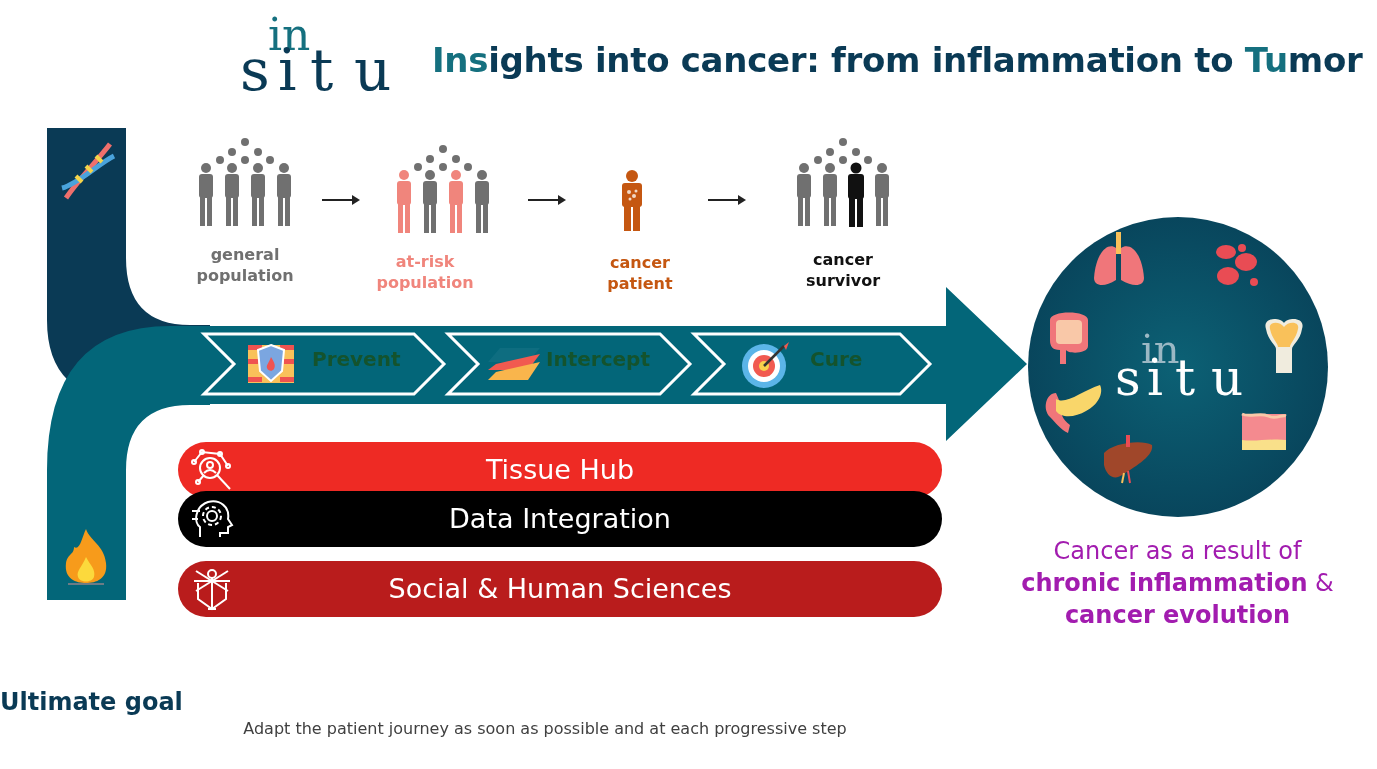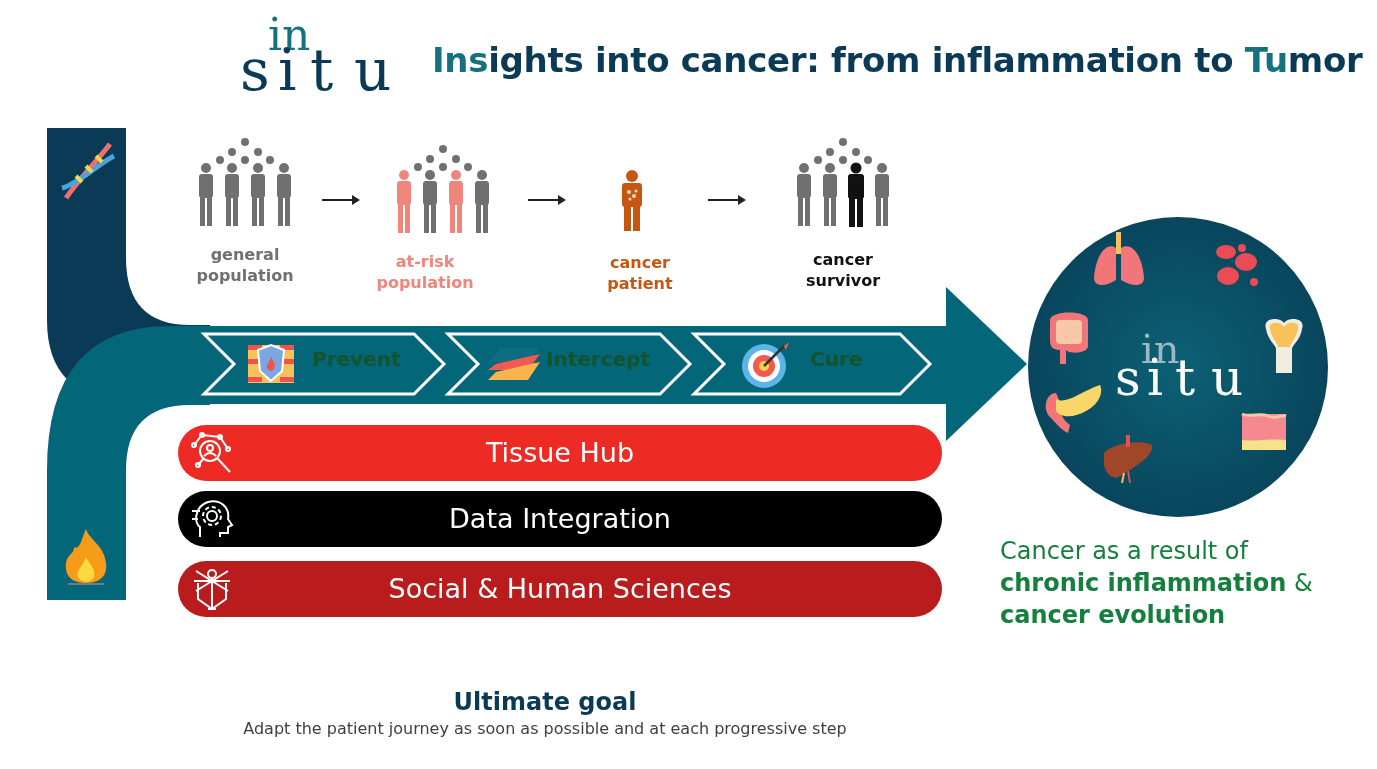--- a/index.html
+++ b/index.html
@@ -11,23 +11,23 @@
   .title .accent { color:#15707f; }
   #bg-shapes { left:0; top:0; width:1377px; height:769px; }
   .people { text-align:center; }
   .people-label { font-size:16px; font-weight:bold; line-height:21px; }
   .arrow-small { height:2px; background:#222; }
   .arrow-small::after { content:""; position:absolute; right:-2px; top:-4px; border-left:8px solid #222; border-top:5px solid transparent; border-bottom:5px solid transparent; }
   .step-label { color:#14532d; font-size:20px; font-weight:bold; white-space:nowrap; }
   .pill { left:178px; width:764px; height:56px; border-radius:28px; color:#fff; }
   .pill-label { position:absolute; left:0; right:0; top:0; bottom:0; text-align:center; line-height:56px; font-size:27px; }
   .pill-icon { position:absolute; left:12px; top:6px; width:44px; height:44px; }
-  .conclusion { left:1000px; top:535px; width:355px; text-align:left; color:#15803d; font-size:24px; line-height:32px; }
+  .conclusion { left:1000px; top:535px; width:355px; text-align:center; color:#a21caf; font-size:24px; line-height:32px; }
   .conclusion b { font-weight:bold; }
-  .goal-title { left:0; width:1090px; top:688px; text-align:center; font-size:24px; font-weight:bold; color:#0a3a55; }
+  .goal-title { left:0; width:1090px; top:688px; text-align:left; font-size:24px; font-weight:bold; color:#0a3a55; }
   .goal-text { left:0; width:1090px; top:719px; text-align:center; font-size:16px; color:#404040; }
 </style>
 </head>
 <body>
 
 <svg class="abs logo" viewBox="0 0 170 90">
   <text x="28" y="46" font-size="44" fill="#15707f">in</text>
   <text x="0" y="86" font-size="58" fill="#0a3a55">s</text>
   <text x="38" y="86" font-size="58" fill="#0a3a55">i</text>
   <text x="70" y="86" font-size="58" fill="#0a3a55">t</text>
@@ -238,21 +238,21 @@
 <svg class="abs" style="left:740px;top:340px;width:50px;height:48px;" viewBox="0 0 50 48">
   <circle cx="24" cy="26" r="22" fill="#5bb5e8"></circle>
   <circle cx="24" cy="26" r="16" fill="#ffffff"></circle>
   <circle cx="24" cy="26" r="11" fill="#f15a50"></circle>
   <circle cx="24" cy="26" r="5" fill="#f9d04c"></circle>
   <line x1="24" y1="26" x2="44" y2="6" stroke="#333" stroke-width="2.5"></line>
   <path d="M44,6 L49,2 L46,10 Z" fill="#f15a50"></path>
 </svg>
 <div class="abs step-label" style="left:810px;top:347px;">Cure</div>
 
-<div class="abs pill" style="top:425px;background:#ee2a24;">
+<div class="abs pill" style="top:442px;background:#ee2a24;">
   <svg class="pill-icon" viewBox="0 0 44 44">
     <g stroke="#ffffff" stroke-width="2" fill="none">
       <circle cx="20" cy="20" r="10"></circle>
         <line x1="27" y1="27" x2="40" y2="41"></line>
       <circle cx="20" cy="17" r="3"></circle>
         <path d="M14,25 Q20,19 26,25"></path>
       <polyline points="4,14 12,4 30,6 38,18"></polyline>
         <circle cx="4" cy="14" r="2"></circle>
         <circle cx="12" cy="4" r="2"></circle>
         <circle cx="30" cy="6" r="2"></circle>

